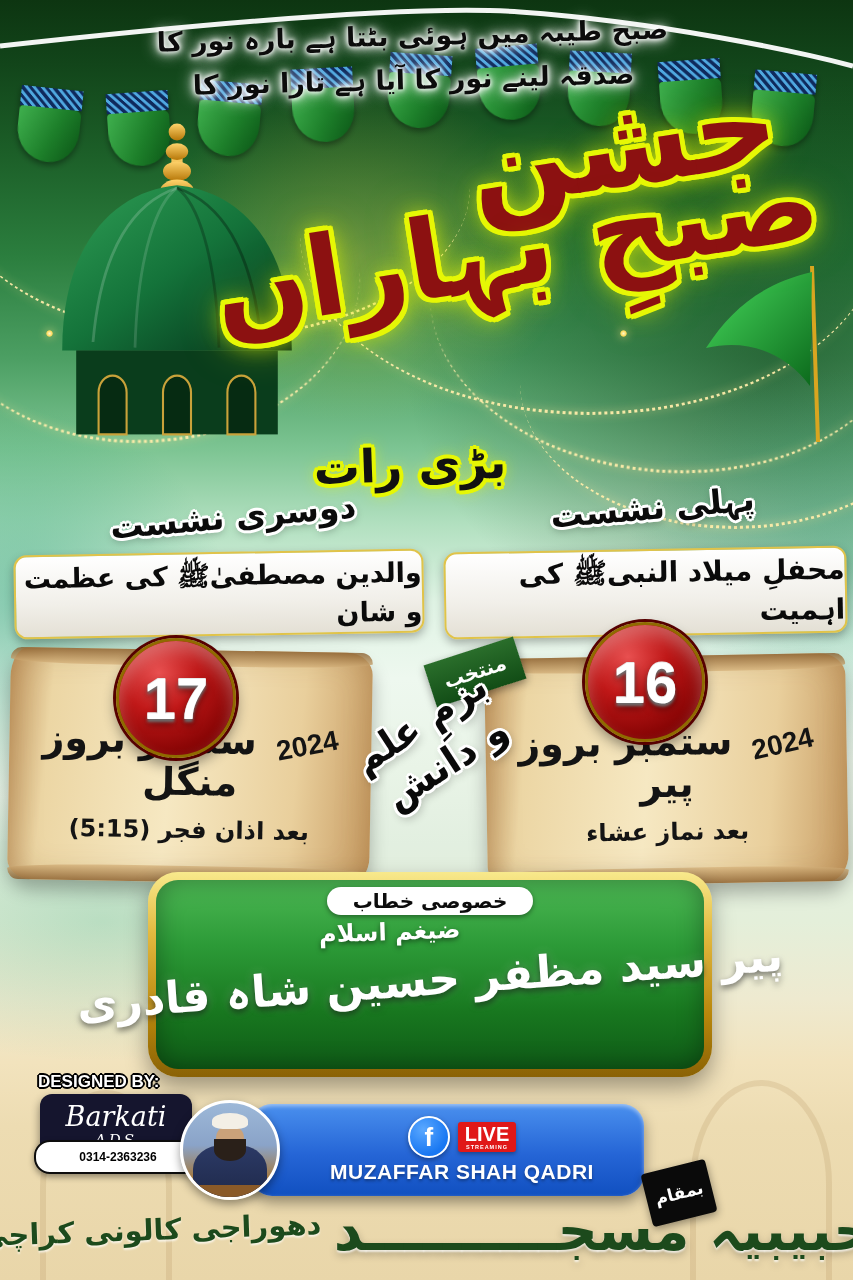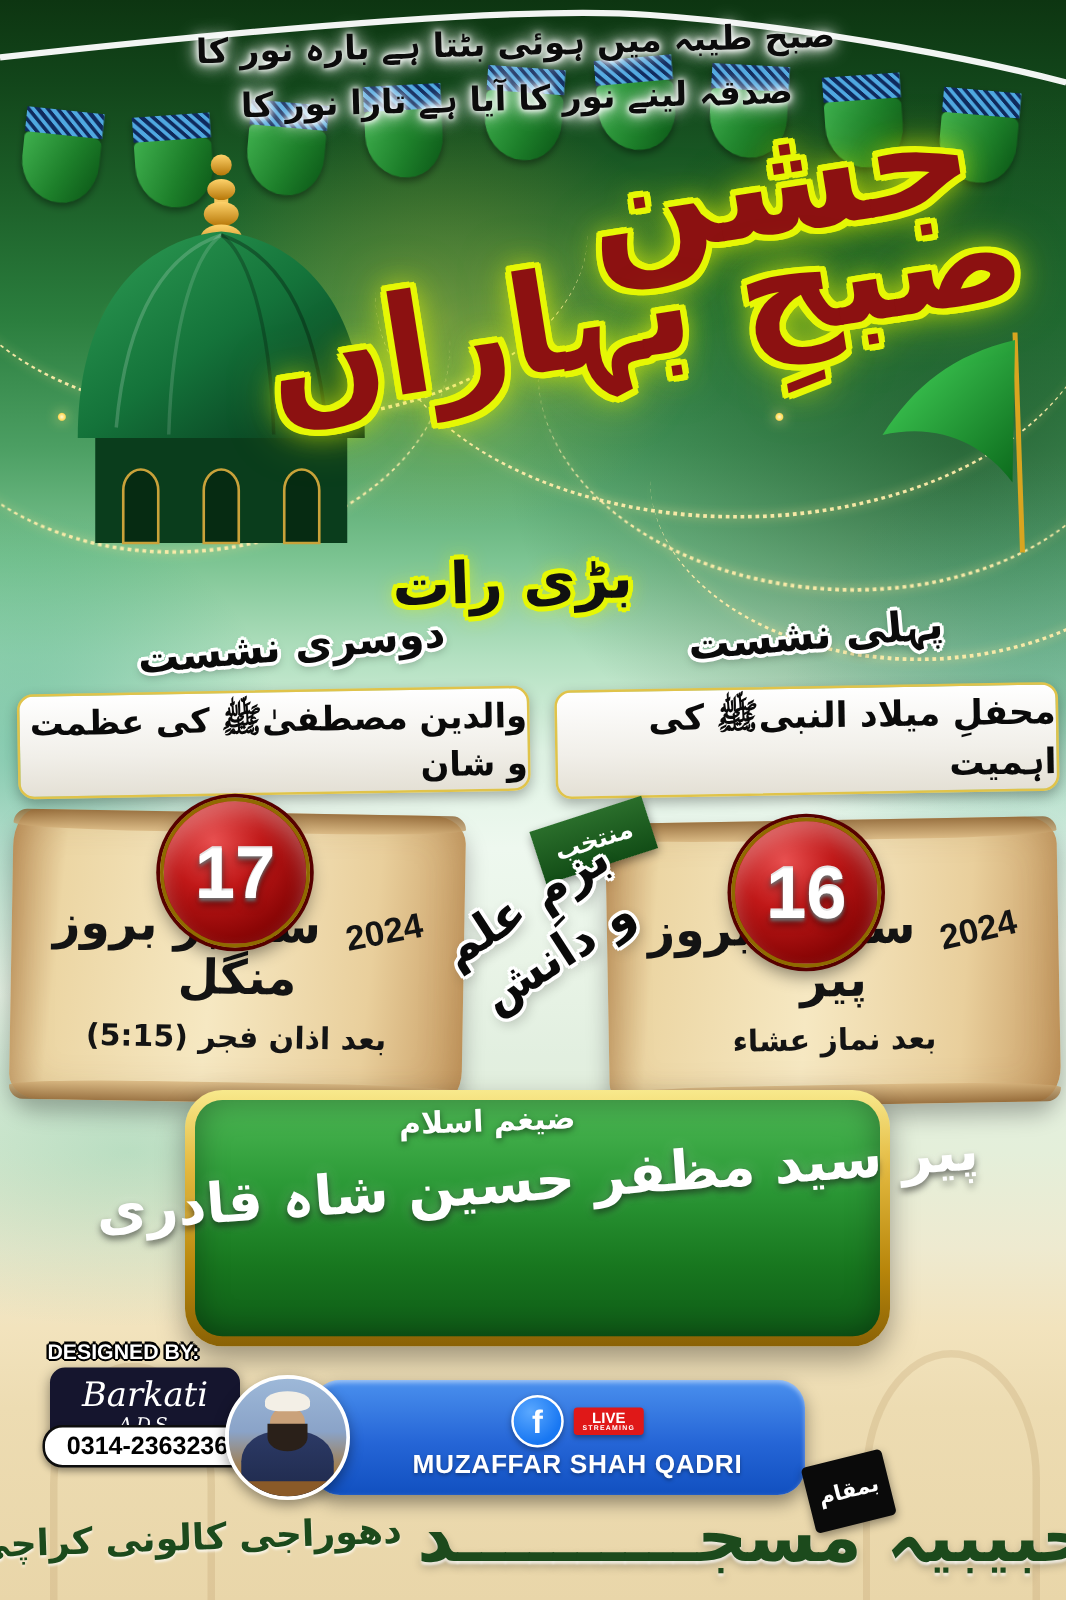--- a/index.html
+++ b/index.html
@@ -89,22 +89,22 @@
   .scr-line1 .yr{display:inline-block;transform:rotate(-12deg);font-size:28px;
       font-family:"Liberation Sans",sans-serif;font-weight:900;margin-left:6px;}
   .scr-line2{font-weight:bold;font-size:24px;margin-top:12px;}
   .day-circle{width:114px;height:114px;border-radius:50%;z-index:6;
       background:radial-gradient(circle at 35% 28%, #e85050 0%, #c01818 35%, #8c0606 70%, #650101 100%);
       border:3px solid #8f6a00;
       box-shadow:0 0 0 3px #570000,0 7px 14px rgba(0,0,0,.45), inset 0 10px 16px rgba(255,255,255,.3);
       display:flex;align-items:center;justify-content:center;}
   .day-circle span{font-family:"Liberation Sans",sans-serif;font-weight:900;font-size:58px;color:#fff;
       text-shadow:0 3px 3px #6e6e6e,0 -1px 0 #e8e8e8,0 5px 8px rgba(0,0,0,.5);}
-  .dc1{left:585px;top:654px;}
-  .dc2{left:128px;top:638px;}
+  .dc1{left:585px;top:622px;}
+  .dc2{left:116px;top:638px;}
 
   
   .muntakhab{left:428px;top:650px;width:94px;height:44px;transform:rotate(-18deg);
       background:linear-gradient(180deg,#2a6e2b,#124d16);color:#fff;font-weight:bold;font-size:20px;
       display:flex;align-items:center;justify-content:center;direction:rtl;
       box-shadow:0 3px 8px rgba(0,0,0,.4);}
   .bazm{left:336px;top:696px;width:195px;transform:rotate(-33deg);direction:rtl;text-align:center;
       color:#0a0a0a;font-weight:bold;font-size:38px;line-height:1.25;
       text-shadow:-2px -2px 0 #fff,2px -2px 0 #fff,-2px 2px 0 #fff,2px 2px 0 #fff,
        -3px 0 0 #fff,3px 0 0 #fff,0 -3px 0 #fff,0 3px 0 #fff,0 4px 10px rgba(0,0,0,.3);}
@@ -129,21 +129,21 @@
       font-size:17px;color:#fff;z-index:9;
       text-shadow:-2px 0 0 #000,2px 0 0 #000,0 -2px 0 #000,0 2px 0 #000,
        -1px -1px 0 #000,1px 1px 0 #000,-1px 1px 0 #000,1px -1px 0 #000;}
   .barkati-box{left:40px;top:1094px;width:152px;height:64px;background:#15152e;border-radius:12px;
       display:flex;flex-direction:column;align-items:center;justify-content:center;z-index:8;
       box-shadow:0 4px 10px rgba(0,0,0,.45);color:#fff;}
   .barkati-name{font-family:"DejaVu Serif",serif;font-style:italic;font-size:27px;line-height:1;text-align:right;}
   .barkati-sub{font-family:"DejaVu Serif",serif;font-style:italic;font-size:15px;letter-spacing:3px;margin-top:1px;}
   .phone-pill{left:34px;top:1140px;width:164px;height:30px;background:#fff;border:2px solid #0d0d0d;
       border-radius:16px;display:flex;align-items:center;justify-content:center;z-index:9;
-      font-family:"Liberation Sans",sans-serif;font-weight:900;font-size:20px;color:#000;
+      font-family:"Liberation Sans",sans-serif;font-weight:900;font-size:12px;color:#000;
       box-shadow:0 3px 6px rgba(0,0,0,.4);}
 
   
   .photo{left:180px;top:1100px;width:94px;height:94px;border-radius:50%;z-index:10;
       border:3px solid #fff;box-shadow:0 4px 10px rgba(0,0,0,.4);overflow:hidden;
       background:linear-gradient(180deg,#9db8d8 0%,#8aa3c8 45%,#a4793f 80%,#7c5f3e 100%);}
   .ph-body{position:absolute;left:10px;top:42px;width:74px;height:60px;border-radius:40% 40% 0 0;
       background:linear-gradient(180deg,#2c3a66,#1d2747);}
   .ph-face{position:absolute;left:33px;top:22px;width:28px;height:26px;border-radius:50%;background:#caa27a;}
   .ph-beard{position:absolute;left:31px;top:36px;width:32px;height:22px;border-radius:0 0 50% 50%;background:#2a2019;}
@@ -156,21 +156,21 @@
       box-shadow:0 6px 14px rgba(0,0,0,.4), inset 0 2px 4px rgba(255,255,255,.5);
       display:flex;flex-direction:column;align-items:center;justify-content:center;
       font-family:"Liberation Sans",sans-serif;color:#fff;padding-left:30px;box-sizing:border-box;}
   .bb-row1{display:flex;align-items:center;gap:8px;}
   .fb-circle{width:38px;height:38px;border-radius:50%;border:2px solid #fff;
       background:radial-gradient(circle at 35% 30%, #5aa8ff 0%, #1877f2 70%);
       display:flex;align-items:center;justify-content:center;
       font-weight:900;font-size:26px;color:#fff;line-height:1;box-shadow:0 2px 5px rgba(0,0,0,.35);}
   .live-badge{background:#e01818;border-radius:3px;padding:2px 7px 1px;display:flex;flex-direction:column;
       align-items:center;box-shadow:0 2px 4px rgba(0,0,0,.35);}
-  .live-badge .lv{font-weight:900;font-size:12px;line-height:1;}
+  .live-badge .lv{font-weight:900;font-size:20px;line-height:1;}
   .live-badge .st{font-weight:bold;font-size:5.5px;letter-spacing:1px;line-height:1;margin-top:1px;}
   .bb-name1{font-weight:900;font-size:24px;text-shadow:0 2px 3px rgba(0,0,0,.35);}
   .bb-name2{font-weight:900;font-size:21px;letter-spacing:.5px;margin-top:2px;text-shadow:0 2px 3px rgba(0,0,0,.35);}
 
   
   .venue-tag{left:646px;top:1166px;width:66px;height:54px;background:#0a0a0a;border-radius:4px;
       transform:rotate(-14deg);display:flex;align-items:center;justify-content:center;z-index:9;
       color:#fff;font-weight:bold;font-size:17px;direction:rtl;box-shadow:0 3px 8px rgba(0,0,0,.4);}
   .venue-line{left:0;top:1182px;width:853px;height:96px;display:flex;direction:rtl;
       align-items:center;justify-content:center;gap:12px;z-index:8;}
@@ -324,20 +324,21 @@
   </div>
 
   <div class="abs muntakhab">منتخب</div>
   <div class="abs bazm">
     <div>بزمِ علم</div>
     <div>و دانش</div>
   </div>
 
   <div class="abs banner-gold">
     <div class="banner-green">
+      <div class="sp-pill">خصوصی خطاب</div>
       <div class="sp-honorific">ضیغم اسلام</div>
       <div class="sp-name">پیر سید مظفر حسین شاہ قادری</div>
     </div>
   </div>
 
   <div class="abs arch" style="left:40px;top:1090px;width:120px;height:190px;"></div>
   <div class="abs arch" style="left:690px;top:1080px;width:130px;height:200px;"></div>
 
   <div class="abs designed-by">DESIGNED BY:</div>
   <div class="abs barkati-box">

